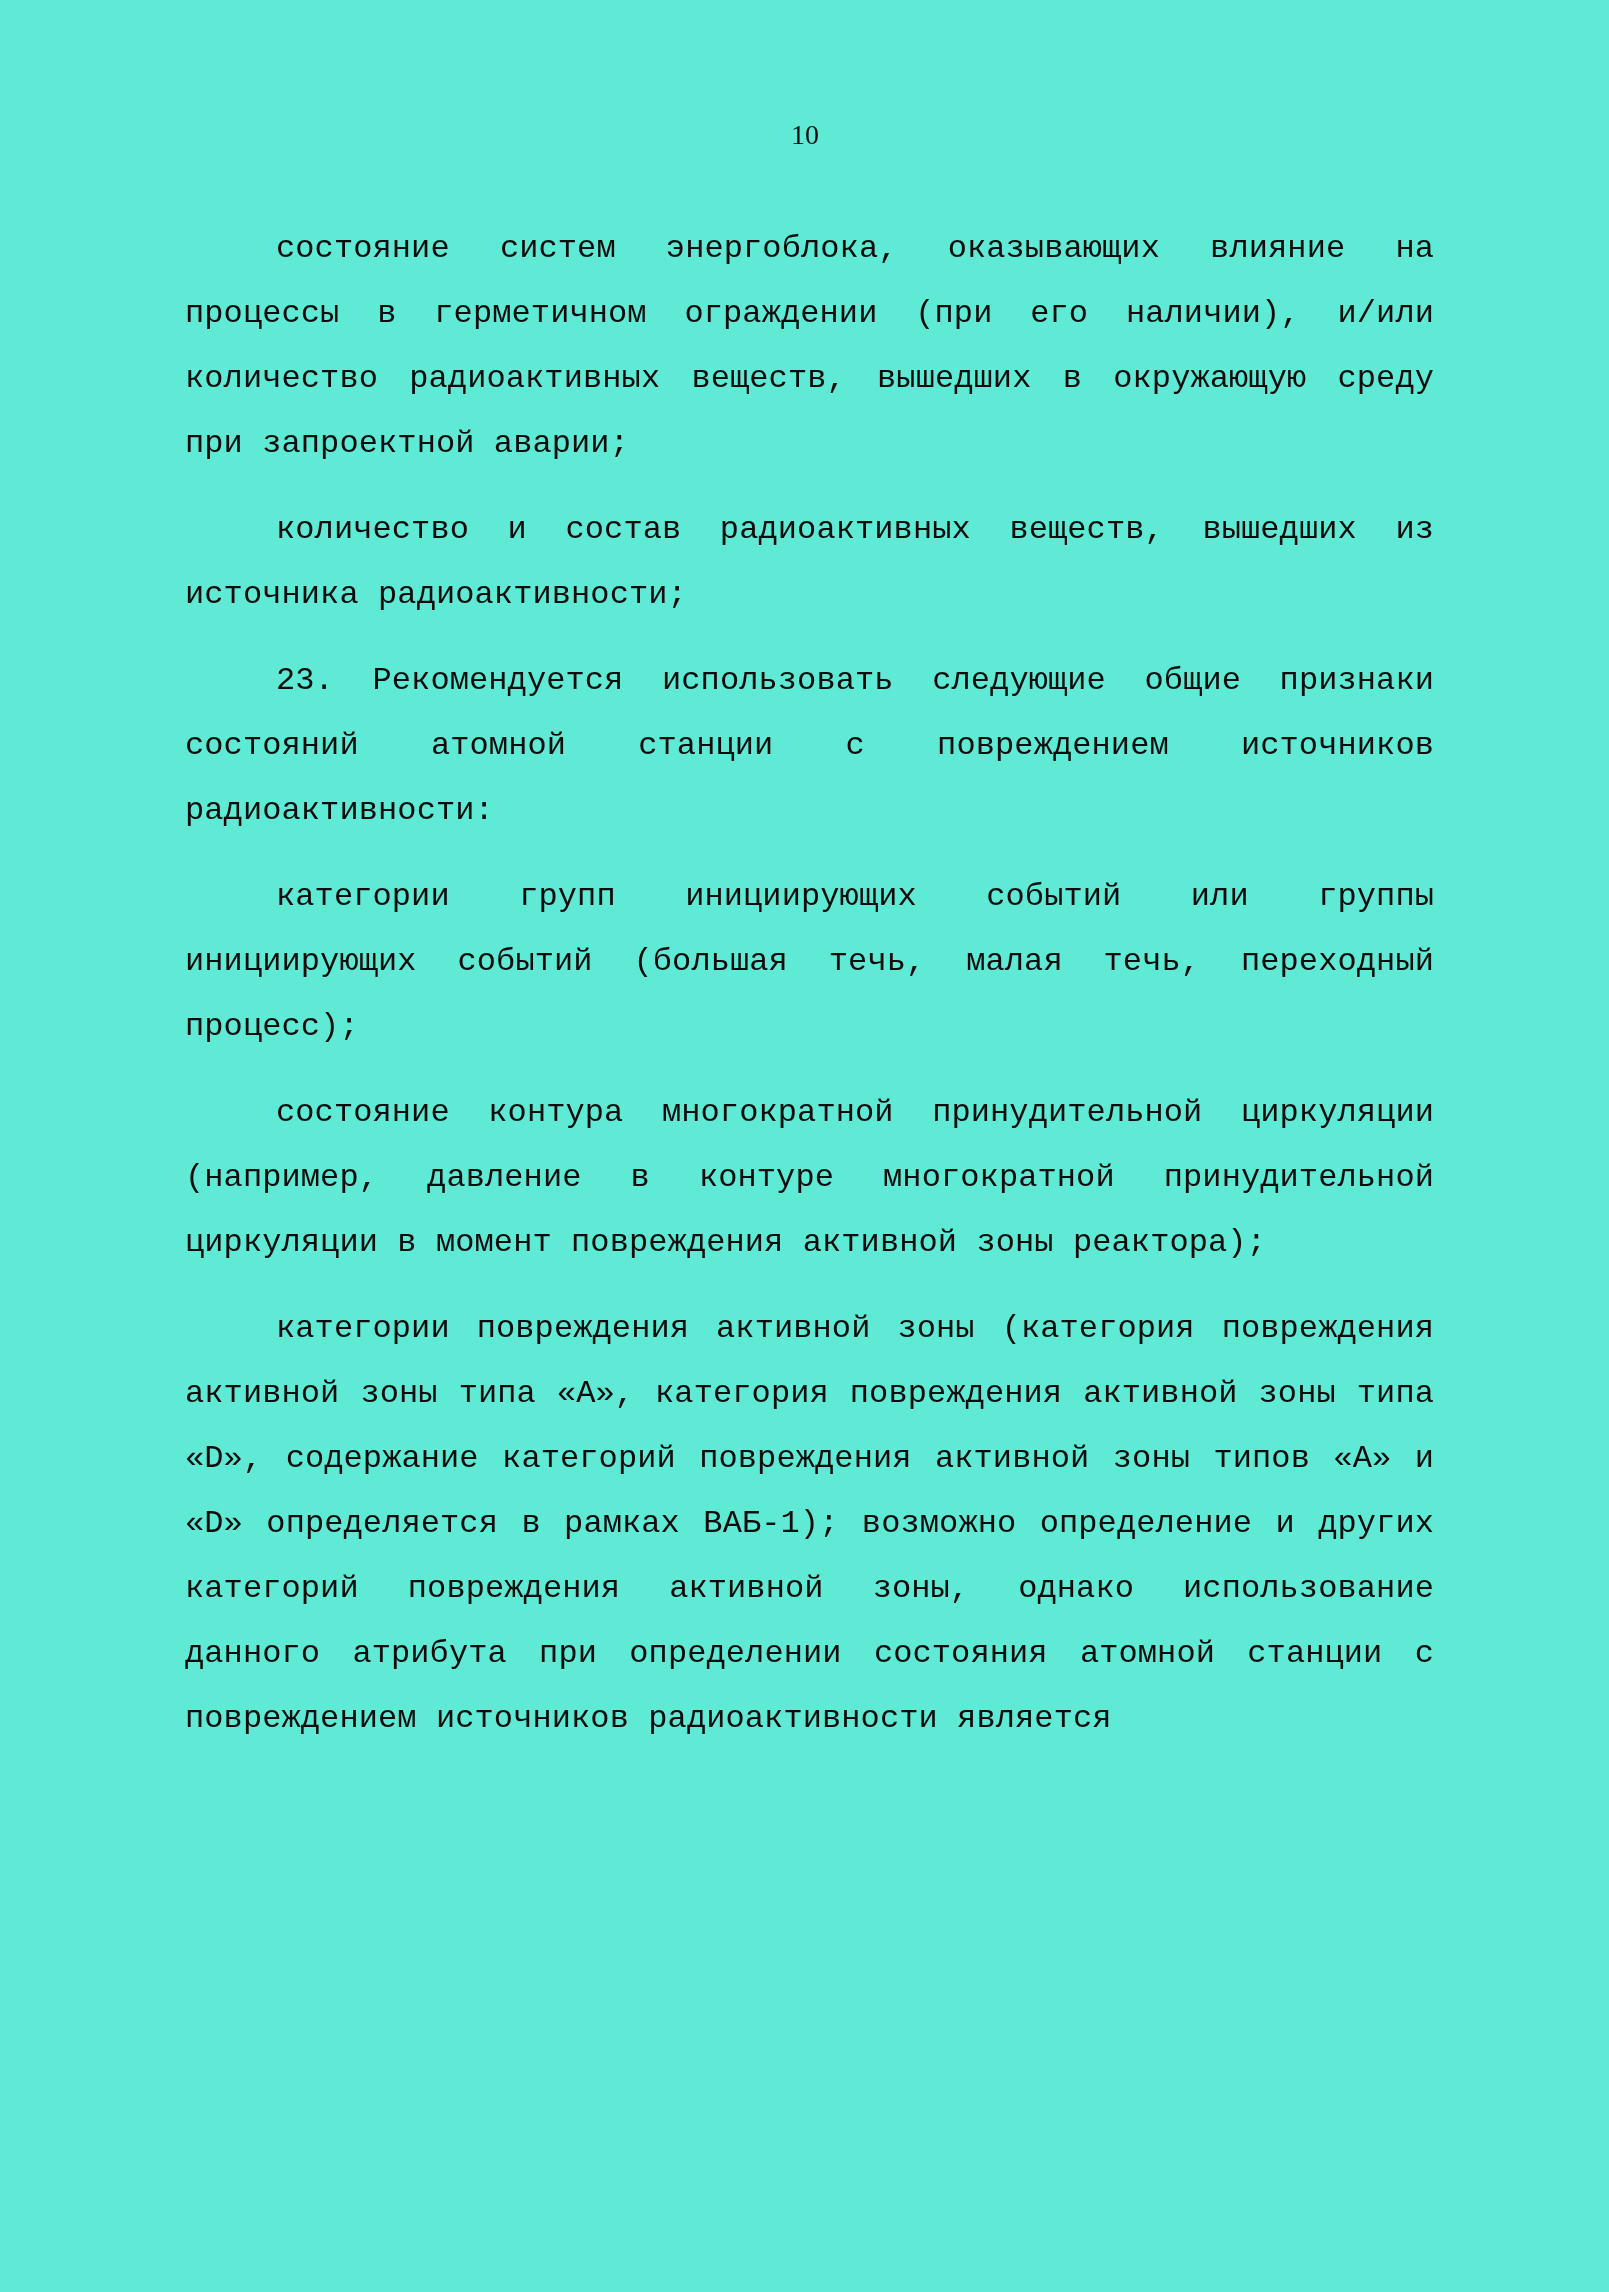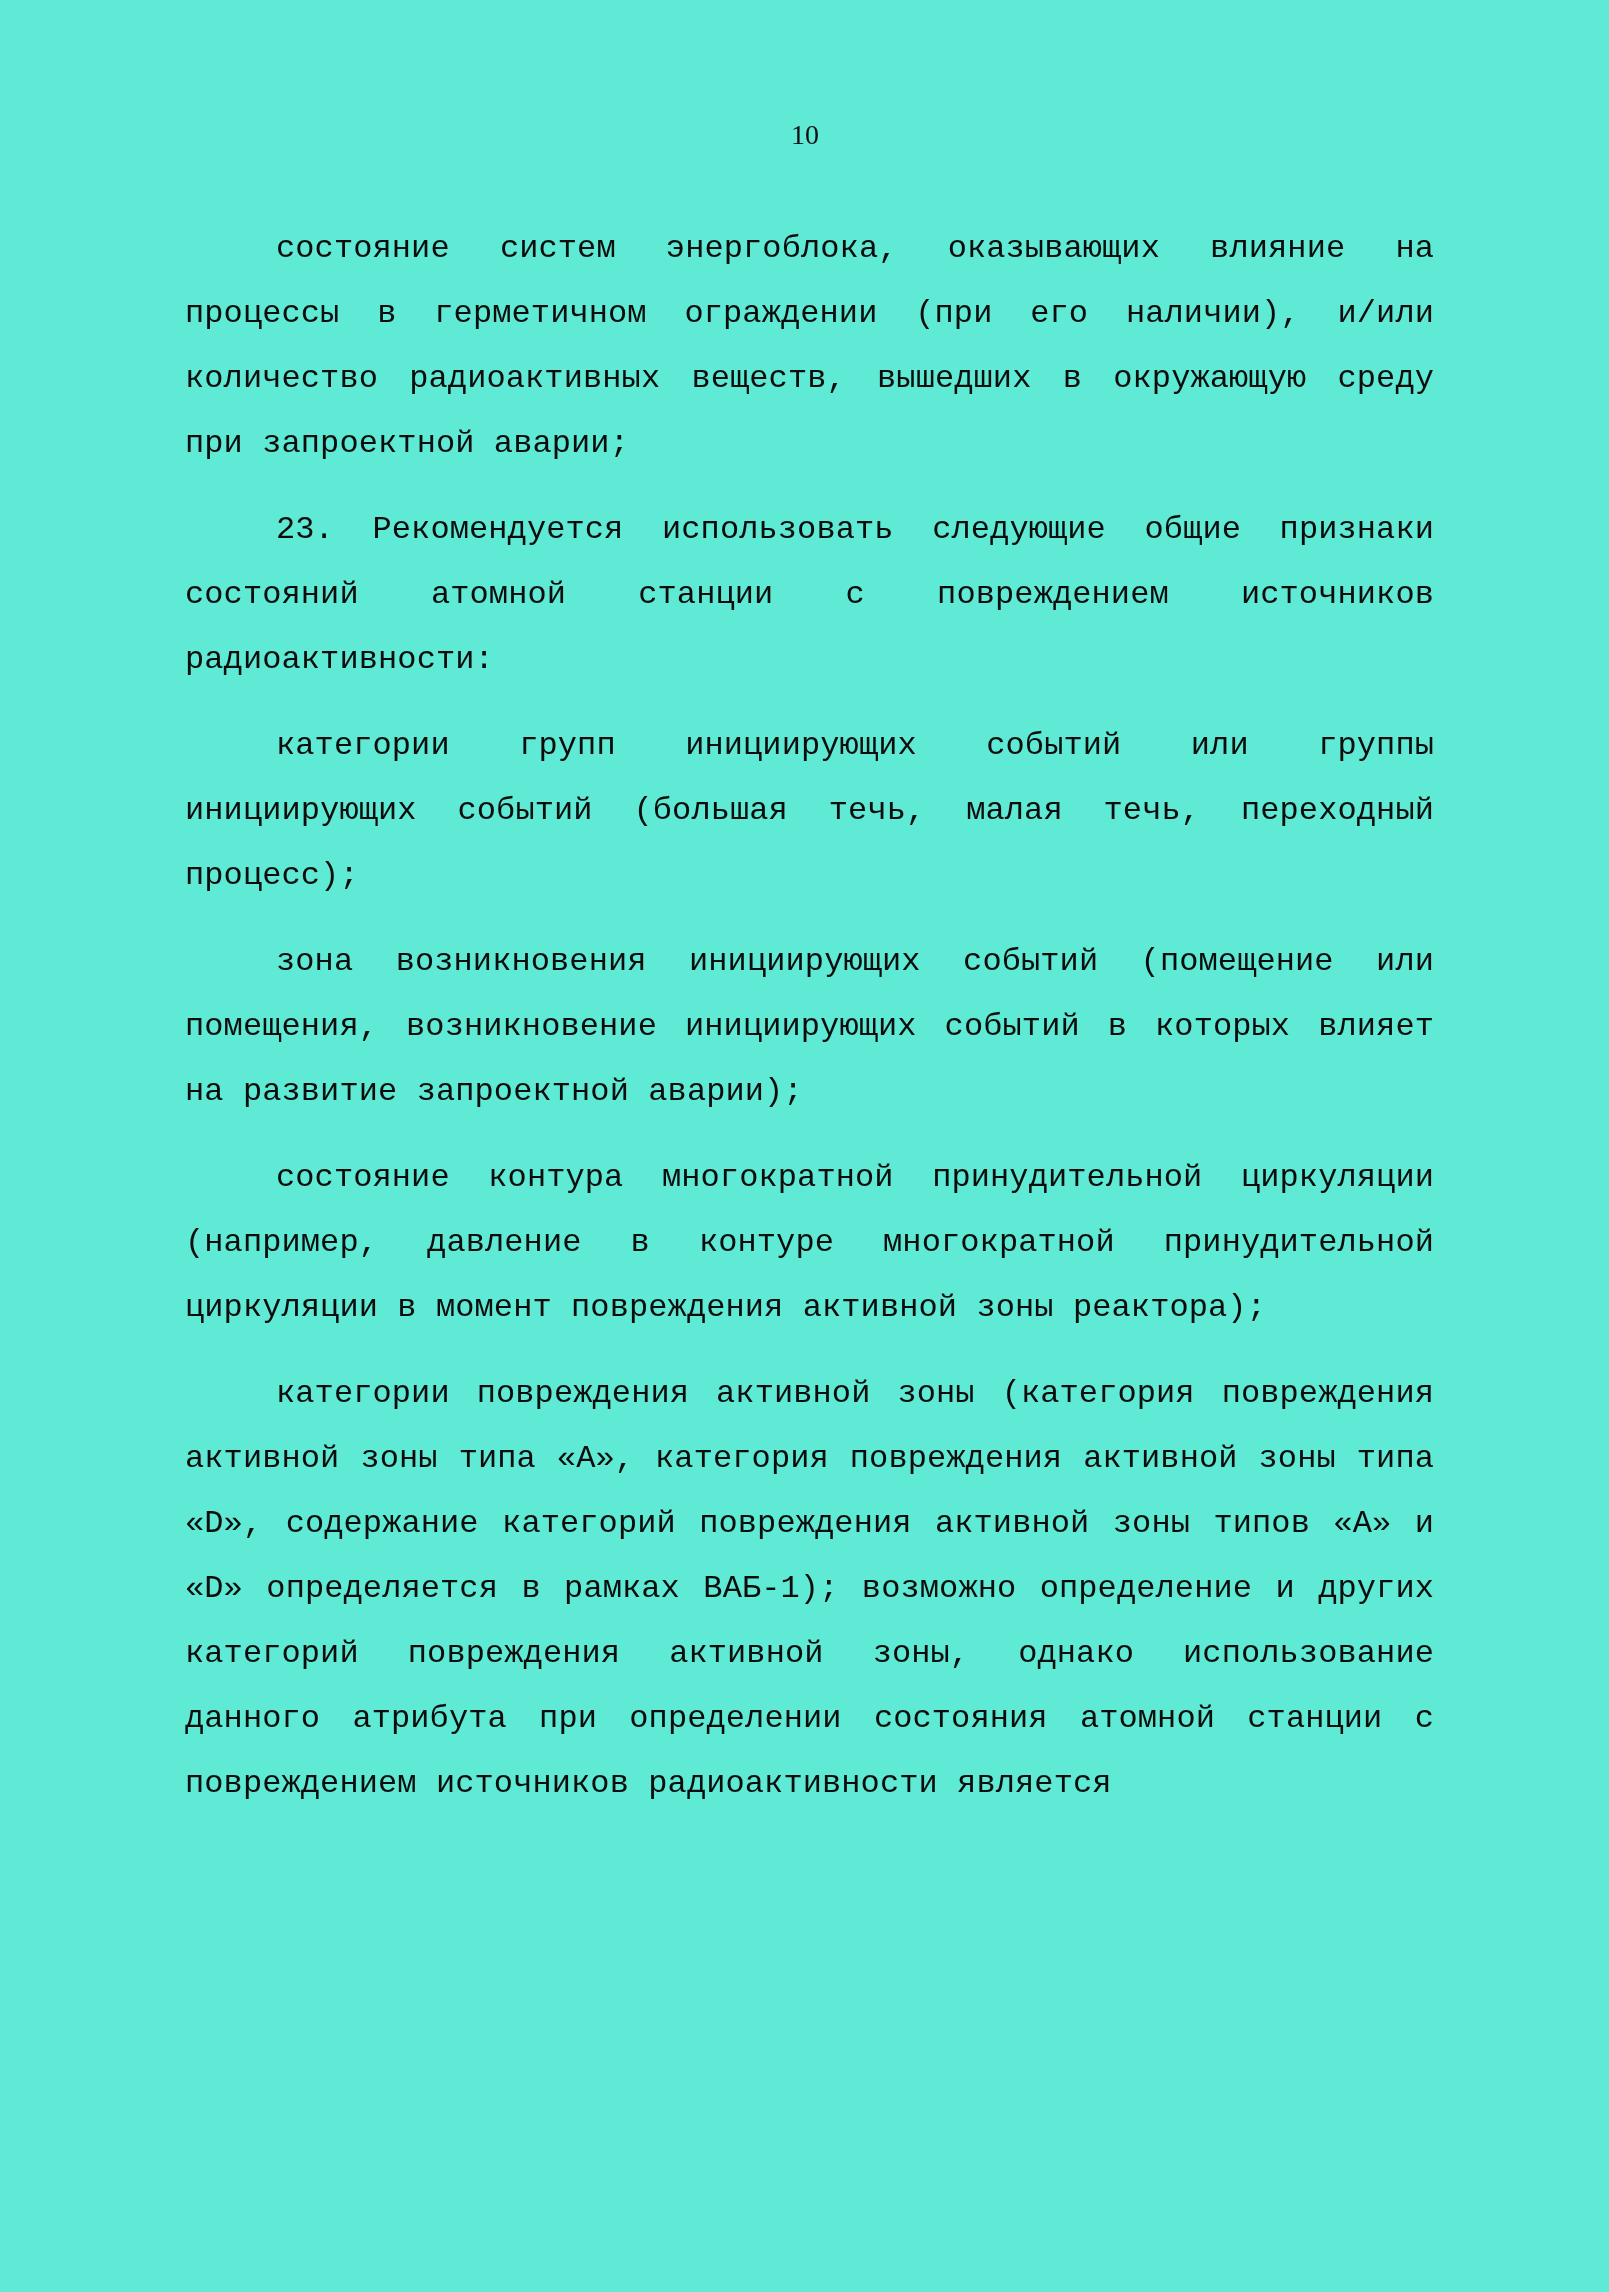--- a/index.html
+++ b/index.html
@@ -57,27 +57,27 @@
 <body>
 
 <div class="page">
 
   <div class="page-number">10</div>
 
   <div class="content">
 
     <p class="para">состояние систем энергоблока, оказывающих влияние на процессы в герметичном ограждении (при его наличии), и/или количество радиоактивных веществ, вышедших в окружающую среду при запроектной аварии;</p>
 
+    <p class="para">количество и состав радиоактивных веществ, вышедших из источника радиоактивности;</p>
 
 
     <p class="para">23. Рекомендуется использовать следующие общие признаки состояний атомной станции с повреждением источников радиоактивности:</p>
 
     <p class="para">категории групп инициирующих событий или группы инициирующих событий (большая течь, малая течь, переходный процесс);</p>
 
-    <p class="para">зона возникновения инициирующих событий (помещение или помещения, возникновение инициирующих событий в которых влияет на развитие запроектной аварии);</p>
 
     <p class="para">состояние контура многократной принудительной циркуляции (например, давление в контуре многократной принудительной циркуляции в момент повреждения активной зоны реактора);</p>
 
     <p class="para justify-all">категории повреждения активной зоны (категория повреждения активной зоны типа «А», категория повреждения активной зоны типа «D», содержание категорий повреждения активной зоны типов «А» и «D» определяется в рамках ВАБ-1); возможно определение и других категорий повреждения активной зоны, однако использование данного атрибута при определении состояния атомной станции с повреждением источников радиоактивности является</p>
 
   </div>
 </div>
 
 
 </body></html>

